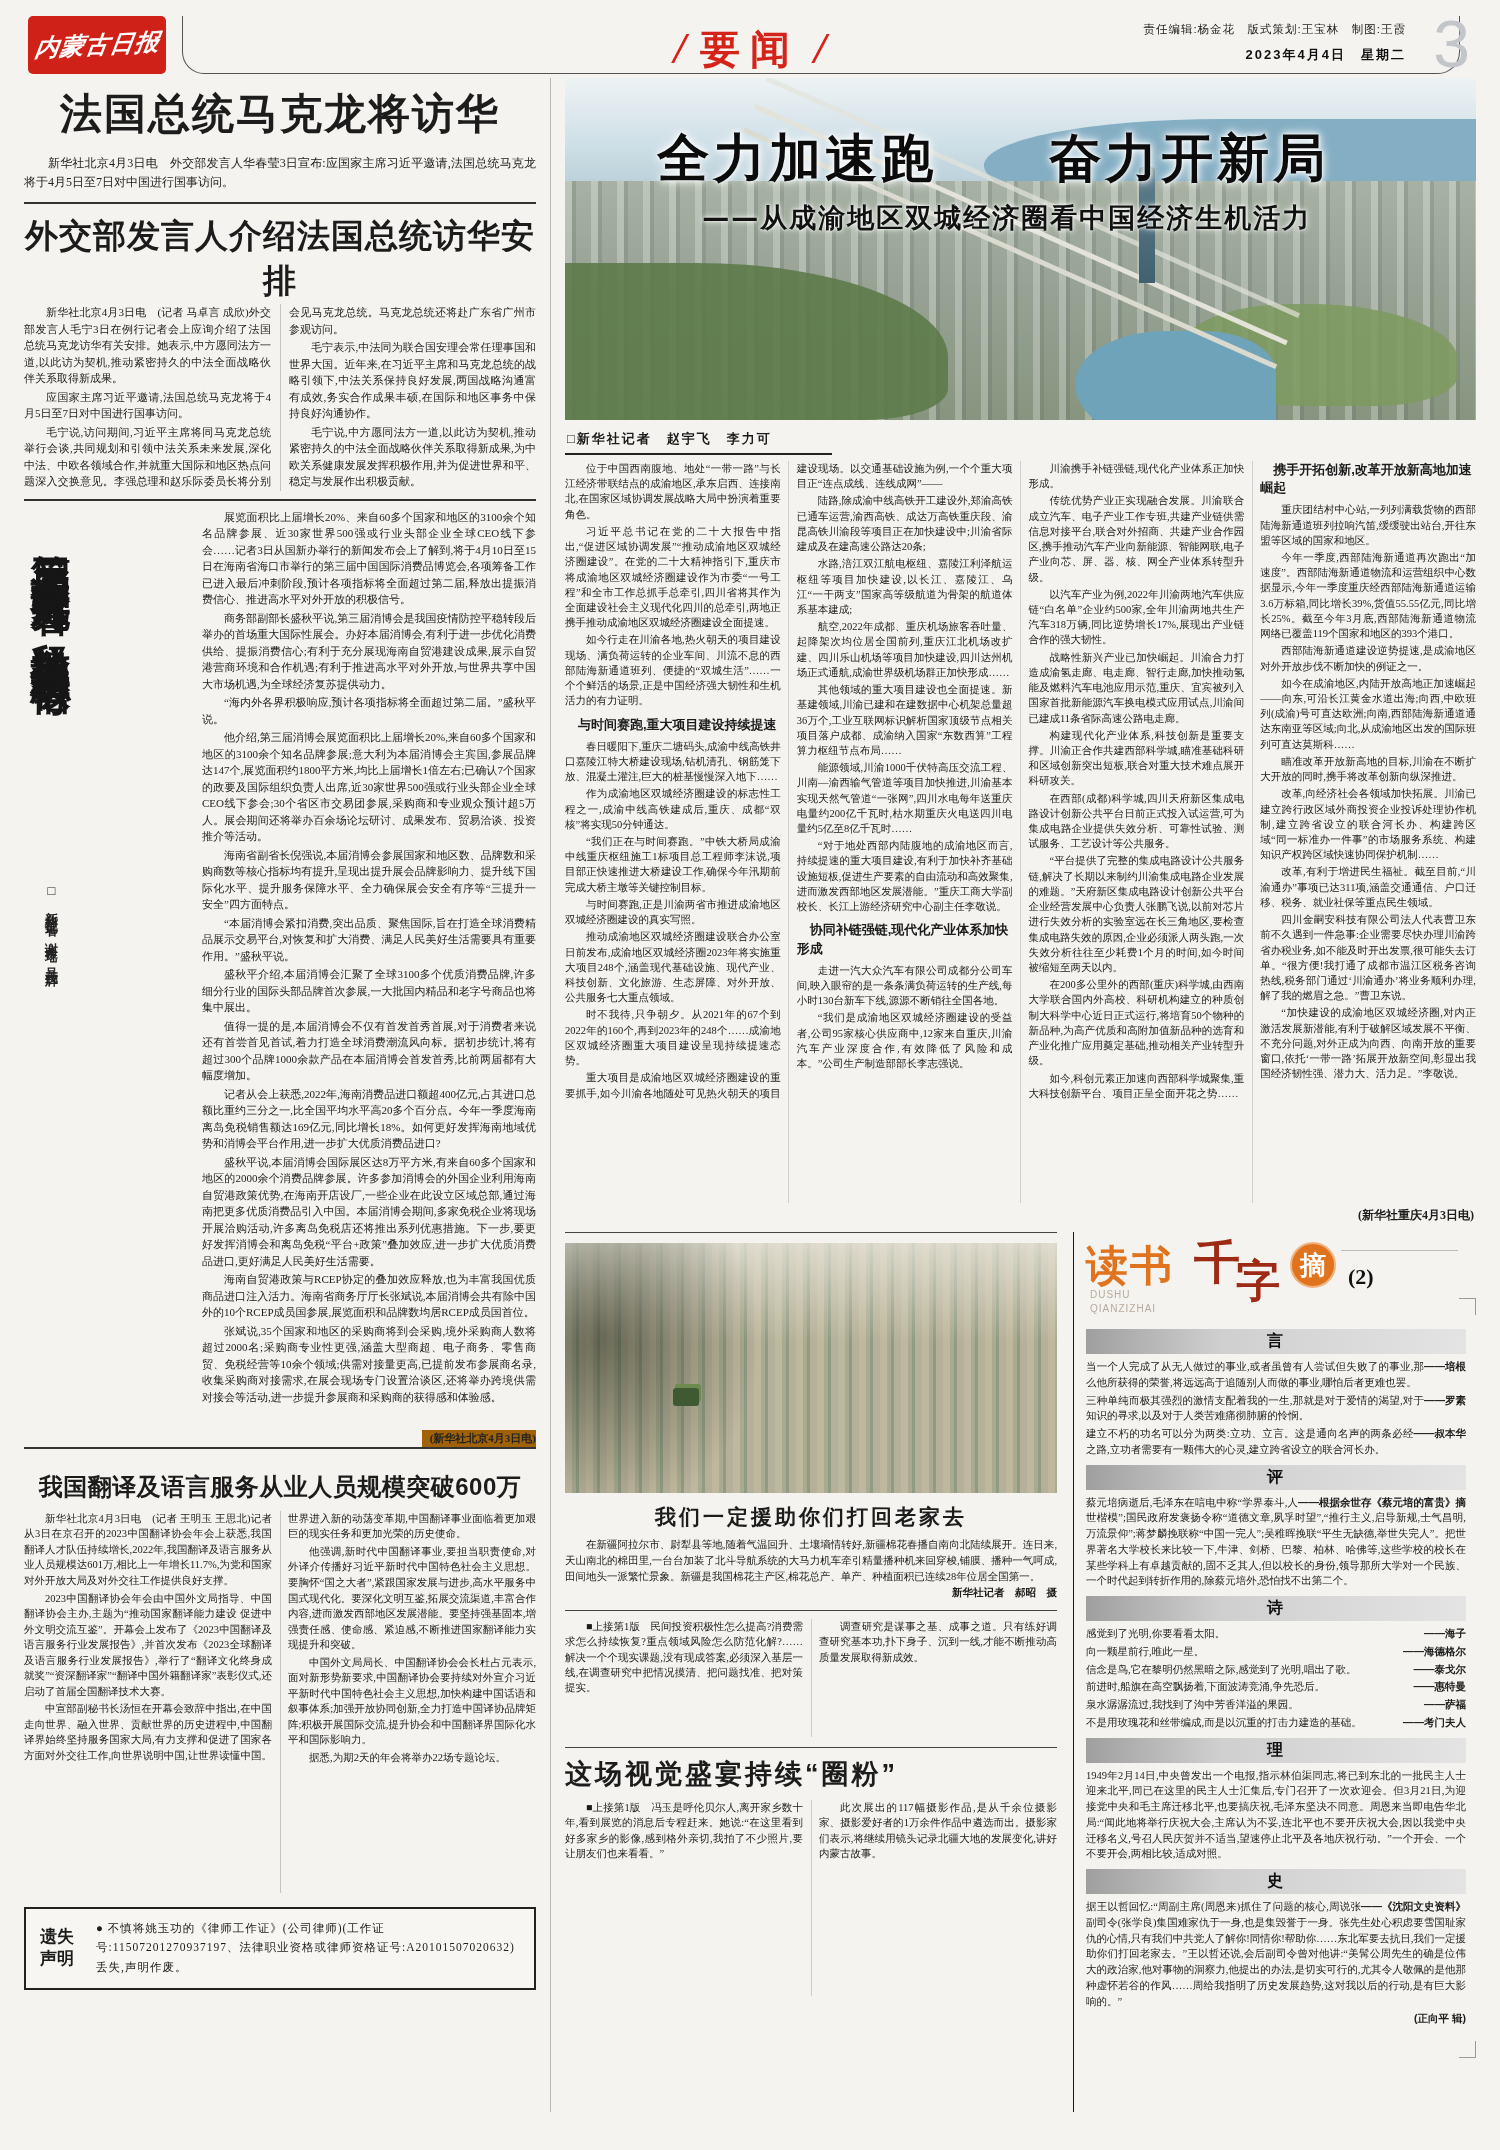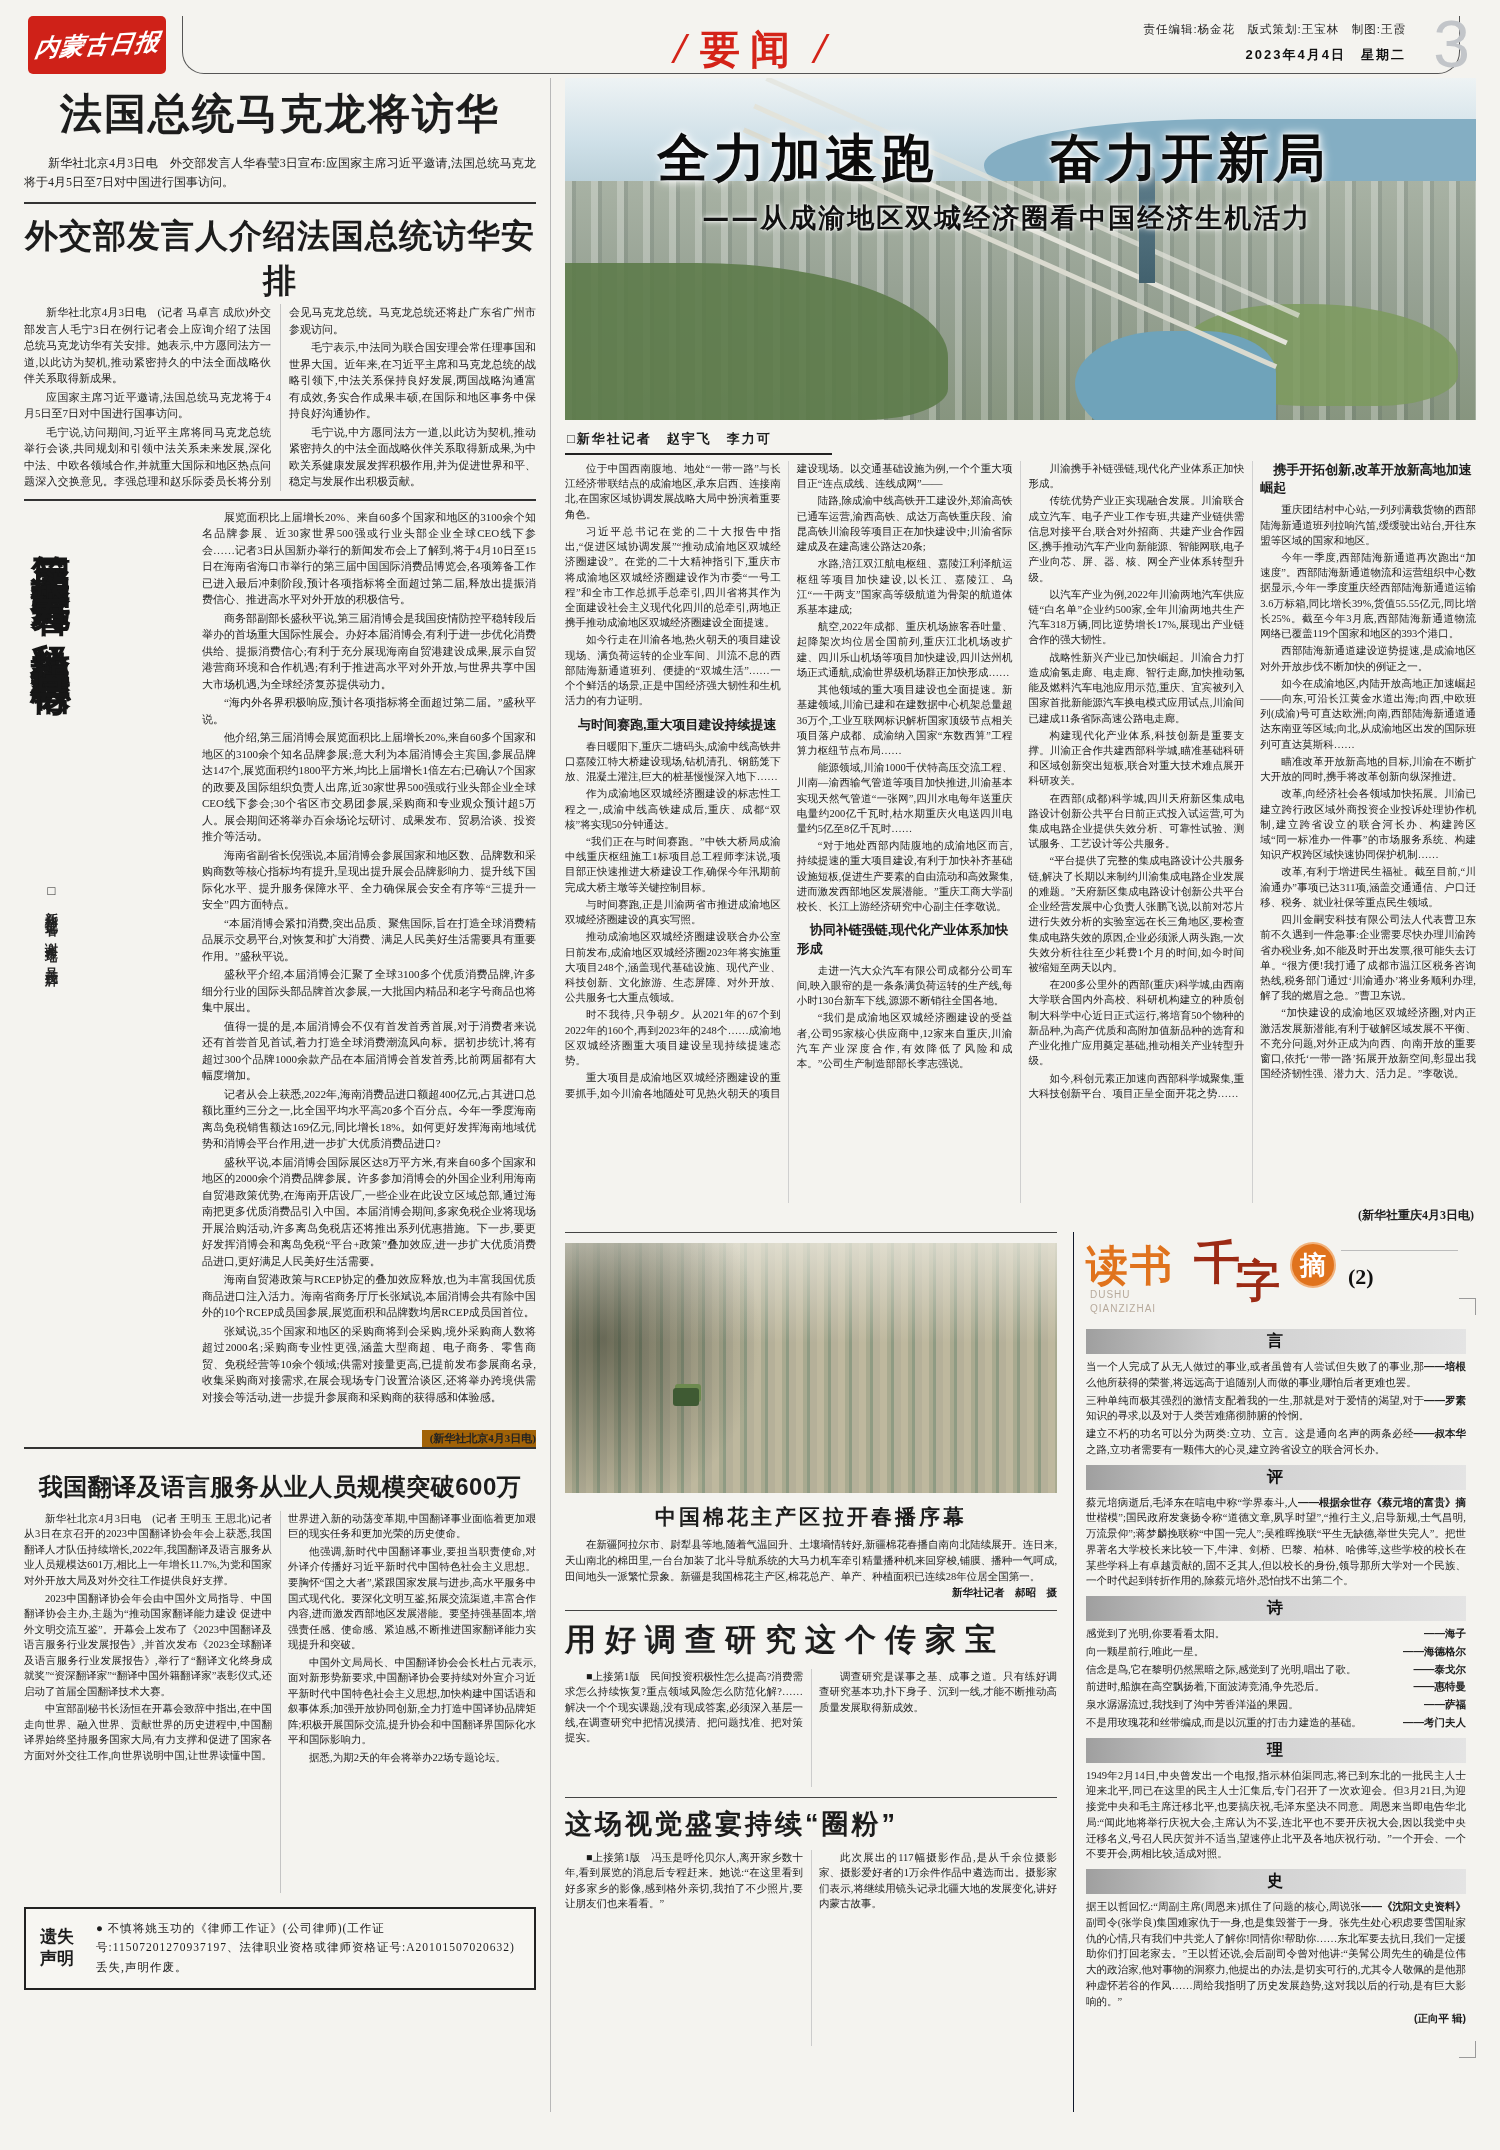--- a/index.html
+++ b/index.html
@@ -299,26 +299,25 @@
       <div class="m-credit">(新华社重庆4月3日电)</div>
 
       <div class="bottomrow">
 
         <div class="bl">
           <div class="cotton">
             <div class="cot-haze"></div>
             <div class="cot-shadow"></div>
             <div class="cot-tractor"></div>
           </div>
-          <div class="cot-title">中国棉花主产区拉开春播序幕</div>
+          <div class="cot-title">我们一定援助你们打回老家去</div>
           <div class="cot-cap">在新疆阿拉尔市、尉犁县等地,随着气温回升、土壤墒情转好,新疆棉花春播自南向北陆续展开。连日来,天山南北的棉田里,一台台加装了北斗导航系统的大马力机车牵引精量播种机来回穿梭,铺膜、播种一气呵成,田间地头一派繁忙景象。新疆是我国棉花主产区,棉花总产、单产、种植面积已连续28年位居全国第一。</div>
           <div class="cot-credit">新华社记者　郝昭　摄</div>
 
           <div class="a-survey">
-            <h2>用好调查研究这个传家宝</h2>
             <div class="jumpbody">
                 <p class="para">■上接第1版　民间投资积极性怎么提高?消费需求怎么持续恢复?重点领域风险怎么防范化解?……解决一个个现实课题,没有现成答案,必须深入基层一线,在调查研究中把情况摸清、把问题找准、把对策提实。</p>
                 <p class="para">调查研究是谋事之基、成事之道。只有练好调查研究基本功,扑下身子、沉到一线,才能不断推动高质量发展取得新成效。</p>
               </div>
           </div>
 
           <div class="a-feast">
             <h2>这场视觉盛宴持续“圈粉”</h2>
             <div class="jumpbody">
                 <p class="para">■上接第1版　冯玉是呼伦贝尔人,离开家乡数十年,看到展览的消息后专程赶来。她说:“在这里看到好多家乡的影像,感到格外亲切,我拍了不少照片,要让朋友们也来看看。”</p>

